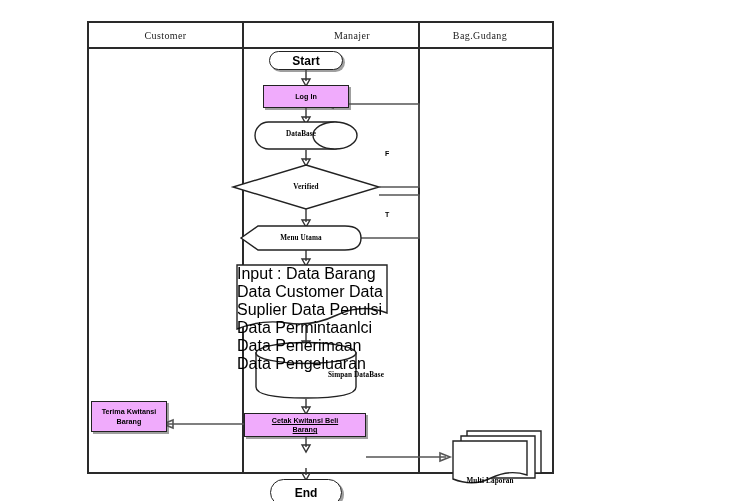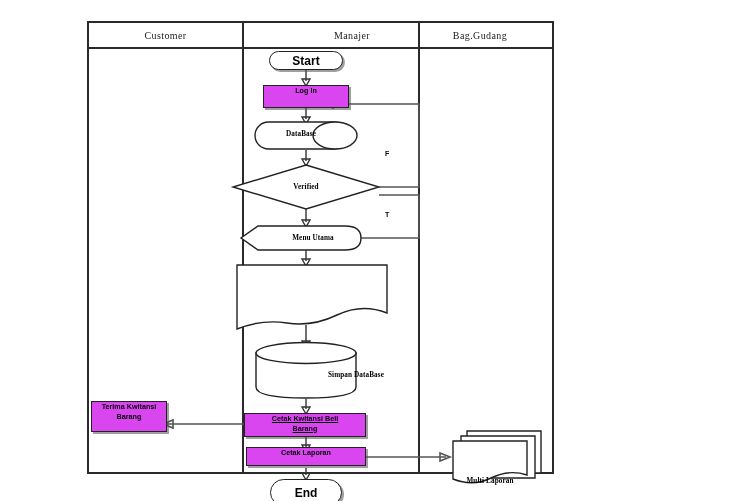--- a/index.html
+++ b/index.html
@@ -18,22 +18,22 @@
 
   .stage{position:absolute;left:0;top:0;width:467px;height:453px;}
 
   
   .nlabel{position:absolute;left:0;right:0;text-align:center;
           font-size:7.2px;font-weight:bold;color:#000;
           letter-spacing:.1px;line-height:9px;font-family:Liberation Serif, serif;}
 
   .node{position:absolute;box-sizing:border-box;}
 
-  .rect{border:1.5px solid #222;background:#d946ef;
-        display:flex;justify-content:center;
+  .rect{border:1.5px solid #222;background:#f0abfc;
+        display:flex;align-items:center;justify-content:center;
         text-align:center;font-size:7.2px;font-weight:bold;line-height:9.5px;}
 
   .round{border:1.5px solid #222;background:#fff;border-radius:14px;
          display:flex;align-items:center;justify-content:center;
          font-size:12px;font-weight:bold;}
 
   .shadow-round{box-shadow:2px 2px 0 rgba(80,80,80,.55);}
   .shadow-rect{box-shadow:2px 2px 0 rgba(80,80,80,.55);}
 
   svg.ovl{position:absolute;left:0;top:0;width:467px;height:453px;
@@ -125,33 +125,40 @@
       <span>Log In</span>
     </div>
 
     <div class="nlabel" style="top:107px;left:166px;width:92px;">DataBase</div>
 
     <div class="nlabel" style="top:160px;left:144px;width:146px;">Verified</div>
 
     <div class="ft" style="left:296px;top:127px;">F</div>
     <div class="ft" style="left:296px;top:188px;">T</div>
 
-    <div class="nlabel" style="top:211px;left:152px;width:120px;margin-left:12px;">Menu Utama</div>
+    <div class="nlabel" style="top:211px;left:152px;width:120px;">Menu Utama</div>
 
+    <div class="node" style="left:148px;top:242px;width:150px;height:64px;">
+      <div class="ltxt" id="inputlist">Input :
+Data Barang
+Data Customer
+Data Suplier
+Data Penulsi
+Data Permintaanlci
+Data Penerimaan
+Data Pengeluaran</div>
+    </div>
 
     <div class="nlabel" style="top:348px;left:167px;width:116px;margin-left:42px;">Simpan DataBase</div>
 
     <div class="node rect shadow-rect" style="left:155px;top:390px;width:122px;height:24px;white-space:pre-line;text-decoration:underline;">
       <span>Cetak  Kwitansi Beli
 Barang</span>
     </div>
 
-    <div class="node rect shadow-rect" style="left:157px;top:424px;width:120px;height:19px;">
-      <span>Cetak  Laporan</span>
-    </div>
 
     <div class="node round shadow-round" style="left:181px;top:456px;width:72px;height:27px;">
       <span>End</span>
     </div>
 
     <div class="node rect shadow-rect" style="left:2px;top:378px;width:76px;height:31px;white-space:pre-line;">
       <span>Terima Kwitansi
 Barang</span>
     </div>
 

